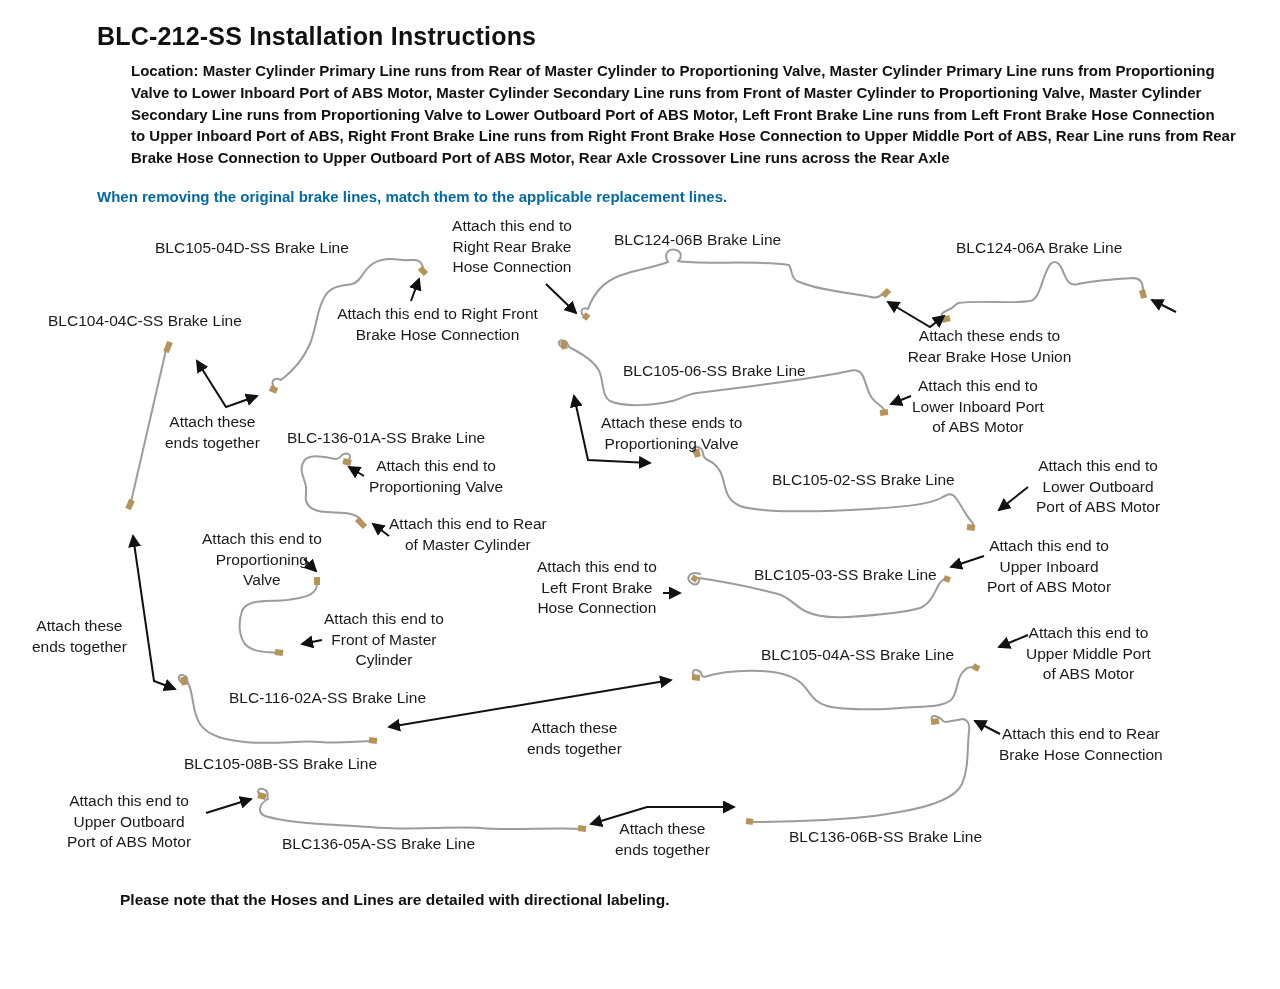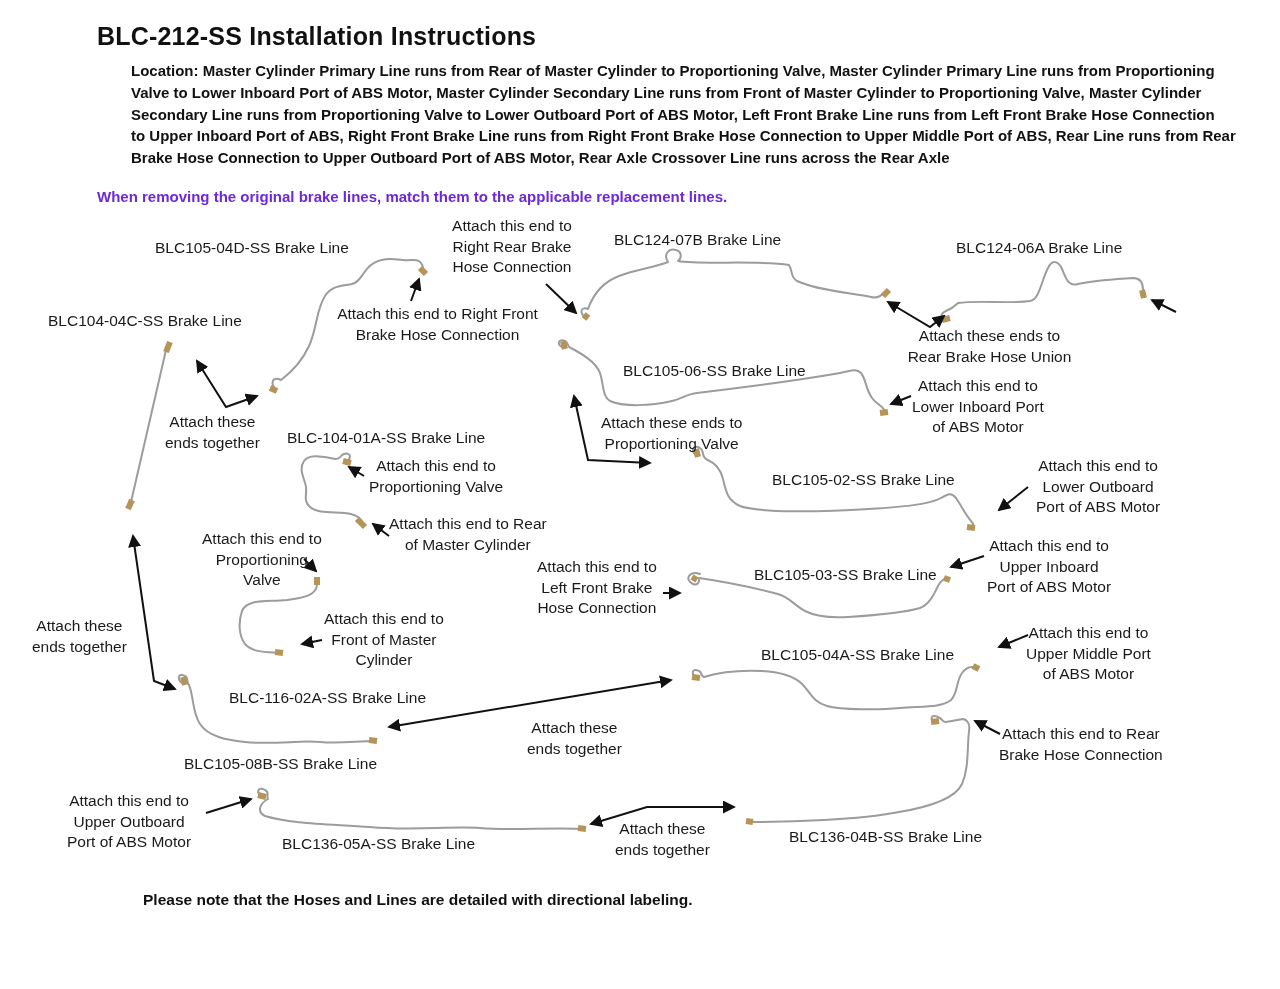--- a/index.html
+++ b/index.html
@@ -10,28 +10,28 @@
   #diagram-svg{position:absolute;left:0;top:0;z-index:0;}
   .hdr-title{
     position:absolute;left:97px;top:22px;font-size:25px;font-weight:bold;color:#111;
     letter-spacing:0.2px;white-space:nowrap;
   }
   .hdr-para{
     position:absolute;left:97px;top:60px;width:1150px;font-size:15px;font-weight:bold;
     line-height:21.8px;white-space:pre-line;color:#111;margin-left:34px;
   }
   .hdr-note{
-    position:absolute;left:97px;top:188px;font-size:15px;font-weight:bold;color:#6d28d9;white-space:nowrap;
+    position:absolute;left:97px;top:188px;font-size:15px;font-weight:bold;color:#0369a1;white-space:nowrap;
   }
   .lbl{
     position:absolute;font-size:15.5px;line-height:20.5px;white-space:pre-line;z-index:2;color:#1a1a1a;text-align:center;
   }
   .ctr{text-align:center;}
   .ftr{
-    position:absolute;left:120px;font-size:15.5px;font-weight:bold;color:#111;white-space:nowrap;z-index:2;margin-left:23px;
+    position:absolute;left:120px;font-size:15.5px;font-weight:bold;color:#111;white-space:nowrap;z-index:2;
   }
 </style>
 </head>
 <body>
 
 <div id="page">
 
   <svg id="diagram-svg" width="1280" height="989" viewBox="0 0 1280 989">
     <defs>
       <marker id="ah" viewBox="0 0 10 10" refX="8.5" refY="5" markerWidth="6.5" markerHeight="6.5" orient="auto-start-reverse">
@@ -111,31 +111,31 @@
   <div class="hdr-title">BLC-212-SS Installation Instructions</div>
   <div class="hdr-para">Location: Master Cylinder Primary Line runs from Rear of Master Cylinder to Proportioning Valve, Master Cylinder Primary Line runs from Proportioning
 Valve to Lower Inboard Port of ABS Motor, Master Cylinder Secondary Line runs from Front of Master Cylinder to Proportioning Valve, Master Cylinder
 Secondary Line runs from Proportioning Valve to Lower Outboard Port of ABS Motor, Left Front Brake Line runs from Left Front Brake Hose Connection
 to Upper Inboard Port of ABS, Right Front Brake Line runs from Right Front Brake Hose Connection to Upper Middle Port of ABS, Rear Line runs from Rear
 Brake Hose Connection to Upper Outboard Port of ABS Motor, Rear Axle Crossover Line runs across the Rear Axle</div>
   <div class="hdr-note">When removing the original brake lines, match them to the applicable replacement lines.</div>
 
   <div class="lbl" style="left:155px;top:238px">BLC105-04D-SS Brake Line</div>
   <div class="lbl" style="left:48px;top:311px">BLC104-04C-SS Brake Line</div>
-  <div class="lbl" style="left:614px;top:230px">BLC124-07B Brake Line</div>
+  <div class="lbl" style="left:614px;top:230px">BLC124-06B Brake Line</div>
   <div class="lbl" style="left:956px;top:238px">BLC124-06A Brake Line</div>
   <div class="lbl" style="left:623px;top:361px">BLC105-06-SS Brake Line</div>
-  <div class="lbl" style="left:287px;top:428px">BLC-104-01A-SS Brake Line</div>
+  <div class="lbl" style="left:287px;top:428px">BLC-136-01A-SS Brake Line</div>
   <div class="lbl" style="left:772px;top:470px">BLC105-02-SS Brake Line</div>
   <div class="lbl" style="left:754px;top:565px">BLC105-03-SS Brake Line</div>
   <div class="lbl" style="left:229px;top:688px">BLC-116-02A-SS Brake Line</div>
   <div class="lbl" style="left:184px;top:754px">BLC105-08B-SS Brake Line</div>
   <div class="lbl" style="left:761px;top:645px">BLC105-04A-SS Brake Line</div>
   <div class="lbl" style="left:282px;top:834px">BLC136-05A-SS Brake Line</div>
-  <div class="lbl" style="left:789px;top:827px">BLC136-04B-SS Brake Line</div>
+  <div class="lbl" style="left:789px;top:827px">BLC136-06B-SS Brake Line</div>
 
   <div class="lbl ctr" style="left:432px;top:216px;width:160px">Attach this end to
 Right Rear Brake
 Hose Connection</div>
   <div class="lbl ctr" style="left:325px;top:304px;width:225px">Attach this end to Right Front
 Brake Hose Connection</div>
   <div class="lbl" style="left:165px;top:412px">Attach these
 ends together</div>
   <div class="lbl ctr" style="left:897px;top:326px;width:185px">Attach these ends to
 Rear Brake Hose Union</div>

